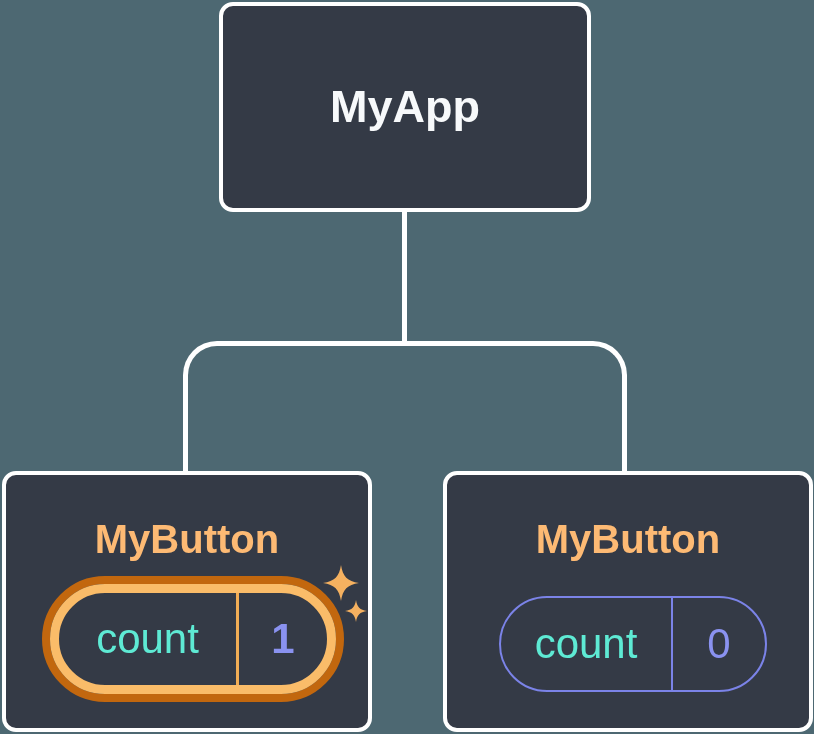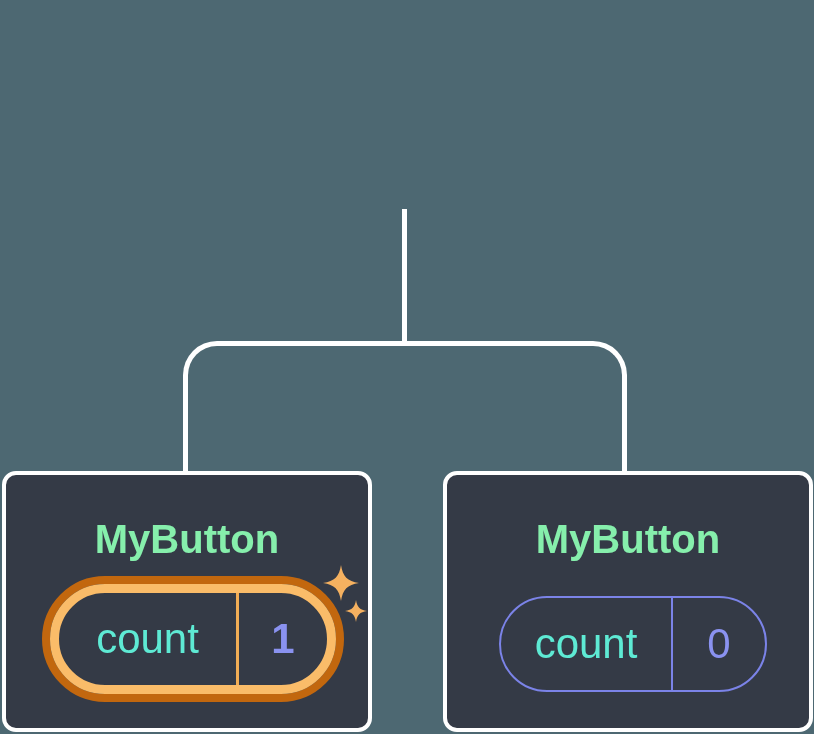--- a/index.html
+++ b/index.html
@@ -44,21 +44,21 @@
     display:flex; align-items:center; justify-content:center;
   }
   .root-label {
     font-size:45px; font-weight:700; color:#F7F9FB;
   }
   .child-left  { left:2px;   top:471px; width:370px; height:261px; }
   .child-right { left:443px; top:471px; width:370px; height:261px; }
   .child-label {
     position:absolute; top:42px; left:0;
     width:100%; text-align:center;
-    font-size:40px; font-weight:700; color:#86efac;
+    font-size:40px; font-weight:700; color:#fdba74;
   }
   
   .pill-highlight {
     position:absolute;
     left:36px; top:101px;
     width:302px; height:126px;
     border:8px solid #C2670E;
     border-radius:63px;
     box-sizing:border-box;
   }
@@ -102,20 +102,23 @@
   }
 </style>
 </head>
 <body>
 
 <div class="canvas">
 
   <div class="v-line"></div>
   <div class="branch"></div>
 
+  <div class="card root-card">
+    <div class="root-label">MyApp</div>
+  </div>
 
   <div class="card child-left">
     <div class="child-label">MyButton</div>
 
     <div class="pill-highlight">
       <div class="pill-highlight-inner">
         <div class="pill-key">count</div>
         <div class="pill-div-orange"></div>
         <div class="pill-val bold">1</div>
       </div>

